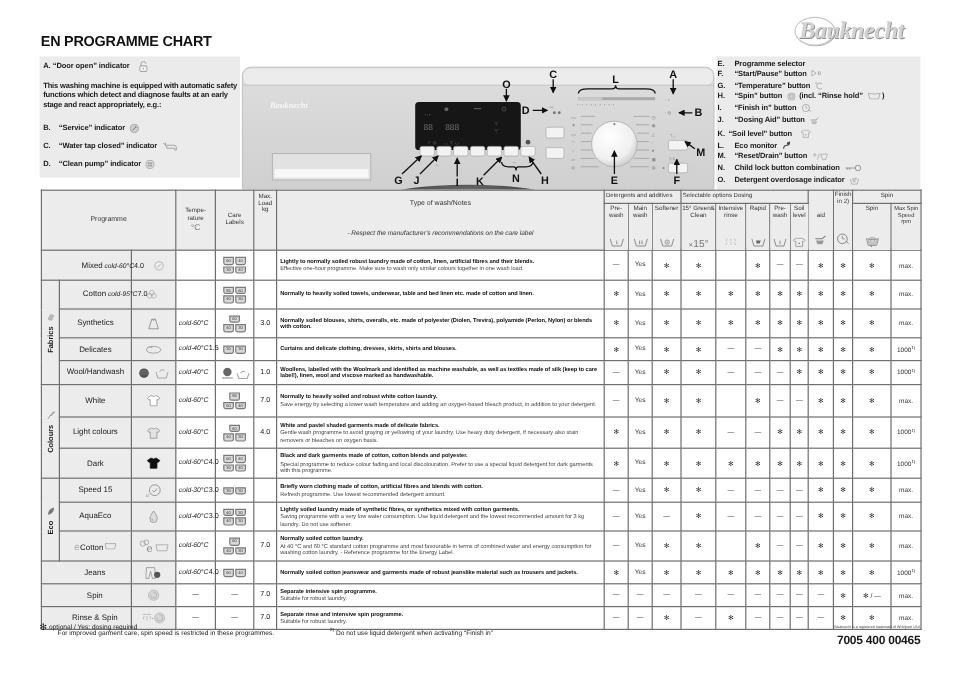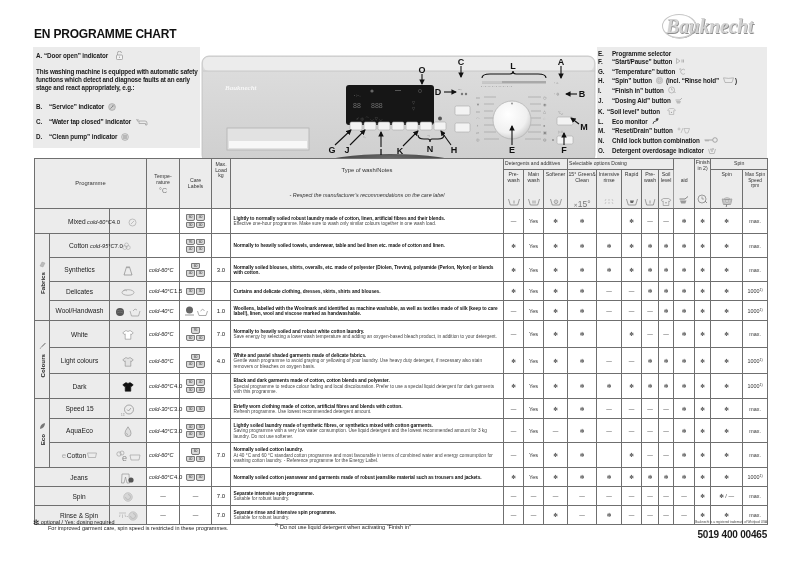--- a/index.html
+++ b/index.html
@@ -949,13 +949,13 @@
         <td class="o">✻</td>
       <td class="mx"><span>max.</span><sup></sup></td>
     </tr>
   </tbody>
 </table>
 
 <div class="foot" style="left:33px;top:518px"><span style="font-size:7.5px;vertical-align:-1px">✻</span> <span>optional / Yes: dosing required</span></div>
 <div class="foot" style="left:48px;top:525px">For improved garment care, spin speed is restricted in these programmes.</div>
 <div class="foot" style="left:275px;top:523px"><sup style="font-size:3.8px">2)</sup> <span>Do not use liquid detergent when activating “Finish in”</span></div>
 <div class="tm">Bauknecht is a registered trademark of Whirlpool USA</div>
-<div class="pnum">5019 400 00465</div>
+<div class="pnum">7005 400 00465</div>
 
 </body></html>

